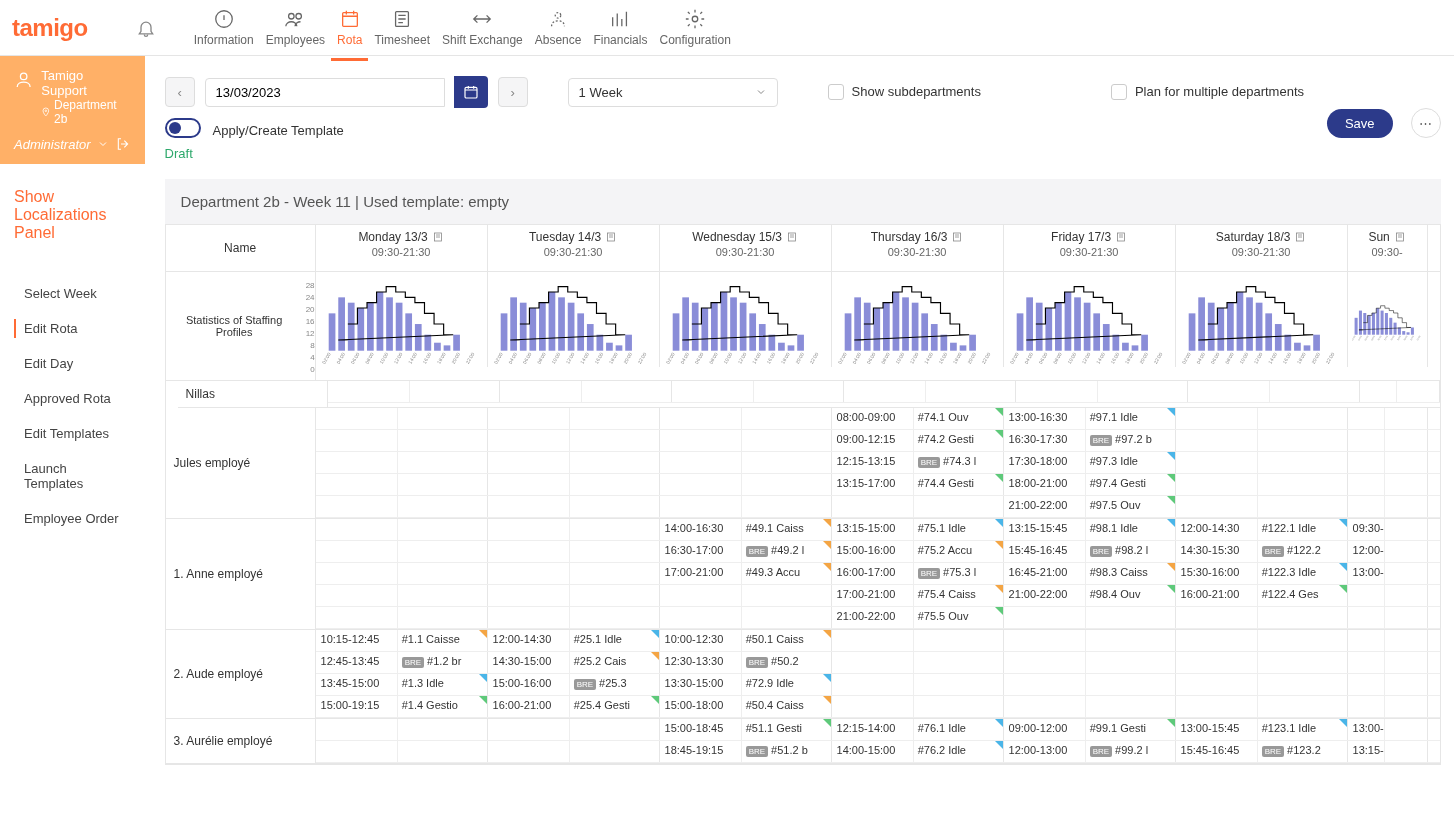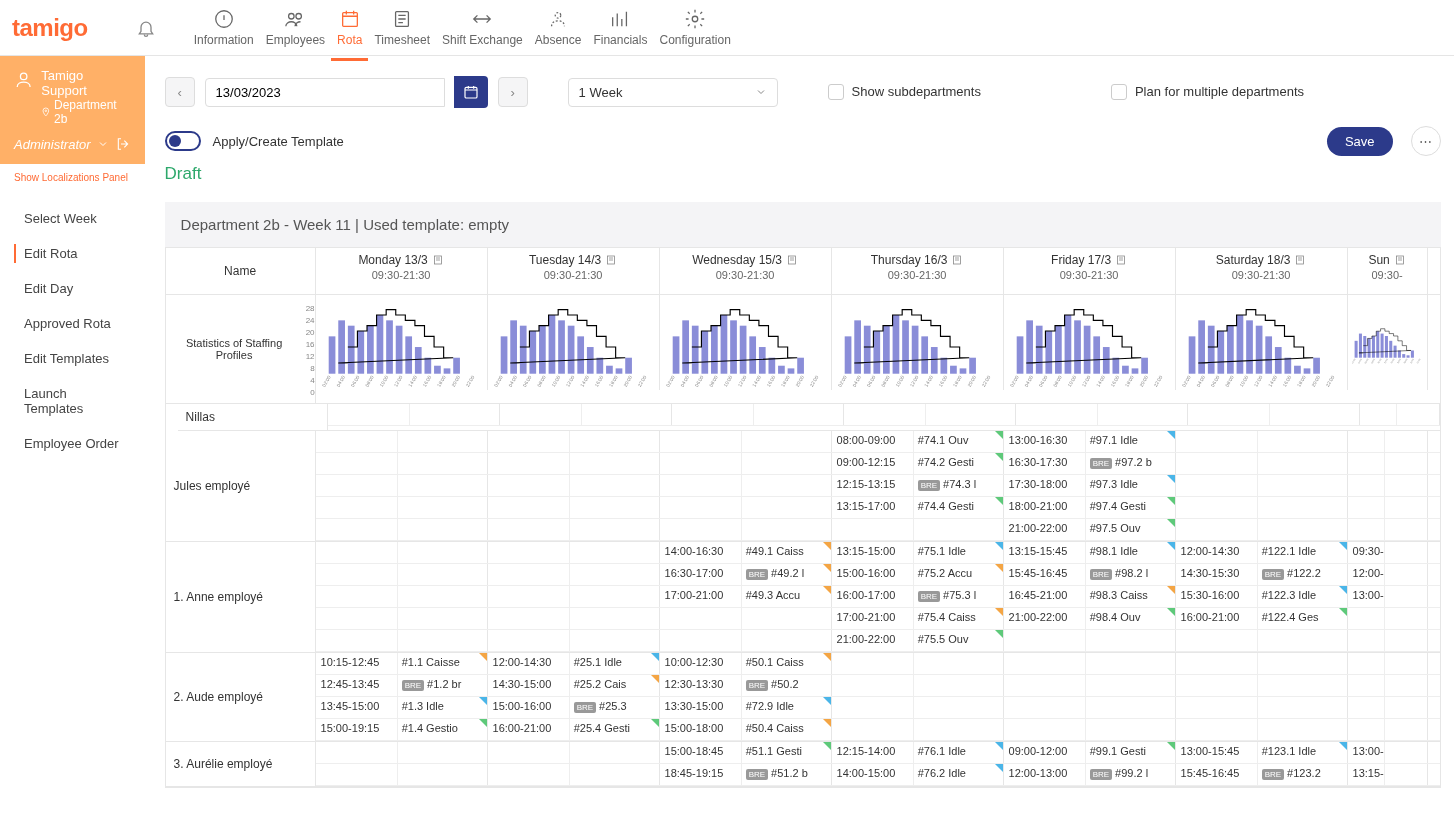--- a/index.html
+++ b/index.html
@@ -17,42 +17,42 @@
 
 
 .layout { display: flex; }
 .sidebar { width: 170px; background: #fff; }
 .user-card { background: #ffb067; color: #fff; padding: 12px 14px; }
 .user-row { display: flex; align-items: flex-start; gap: 8px; }
 .user-icon { width: 20px; height: 20px; margin-top: 2px; }
 .user-name { font-size: 13px; font-weight: 500; }
 .user-dept { font-size: 12px; display: flex; align-items: center; gap: 3px; }
 .role-row { display: flex; align-items: center; gap: 6px; margin-top: 10px; font-size: 13px; font-style: italic; }
-.loc-link { color: #ff6b35; font-size: 10px; padding: 8px 14px; display: block; cursor: pointer; }
+.loc-link { color: #ff6b35; font-size: 16px; padding: 24px 14px; display: block; cursor: pointer; }
 .side-nav { margin-top: 10px; }
 .side-item { padding: 10px 24px; font-size: 13px; color: #444; cursor: pointer; position: relative; }
 .side-item.active { font-weight: 400; }
 .side-item.active::before { content: ""; position: absolute; left: 14px; top: 8px; bottom: 8px; width: 2px; background: #ff6b35; }
 
 .main { flex: 1; padding: 20px; background: #fff; }
 
 
 .toolbar { display: flex; align-items: center; gap: 10px; }
 .nav-arrow { width: 30px; height: 30px; border: 1px solid #ddd; border-radius: 4px; background: #f5f5f6; display:flex;align-items:center;justify-content:center; cursor:pointer; color:#888;}
 .date-box { border: 1px solid #ddd; border-radius: 4px 0 0 4px; padding: 6px 10px; width: 240px; font-size: 13px; }
 .cal-btn { width: 34px; height: 32px; background: #2c3a8a; border-radius: 0 4px 4px 0; display:flex;align-items:center;justify-content:center; color:#fff; cursor:pointer; margin-left:-1px;}
 .select-box { border: 1px solid #ddd; border-radius:4px; padding: 6px 10px; width: 210px; display:flex; justify-content:space-between; align-items:center; margin-left: 30px; cursor:pointer; font-size:13px;}
 .chk { display:flex; align-items:flex-start; gap:8px; margin-left: 40px; font-size:13px;}
 .chk-box { width:16px;height:16px;border:1px solid #ccc;border-radius:3px; }
 .save-btn { margin-left:auto; background:#2c3a8a; color:#fff; padding: 7px 18px; border-radius: 18px; font-size:13px; cursor:pointer; }
 
-.row2 { display:flex; align-items:center; gap: 12px; margin-top: 18px; }
+.row2 { display:flex; align-items:flex-end; gap: 12px; }
 .toggle { width:36px; height:20px; border:2px solid #2c3a8a; border-radius: 12px; position:relative; cursor:pointer;}
 .toggle::after { content:""; width:12px;height:12px;background:#2c3a8a;border-radius:50%; position:absolute; left:2px; top:2px;}
-.draft { color: #2da86b; font-size:17px; margin-top: 8px; }
+.draft { color: #2da86b; font-size:13px; margin-top: 8px; }
 
 .title-bar { background:#f4f4f6; padding: 14px 16px; margin-top: 18px; font-size: 15px; color:#555; }
 
 
 .sched { border:1px solid #e6e6e6; overflow-x:auto; }
 .sched-row { display:flex; border-bottom:1px solid #e6e6e6; }
 .name-col { width: 150px; min-width:150px; border-right:1px solid #e6e6e6; padding: 6px 8px; display:flex; align-items:center; font-size:12px; }
 .name-col.header { justify-content:center; font-weight:500; height:46px;}
 .day-col { width: 172px; min-width:172px; border-right:1px solid #e6e6e6; }
 .day-head { text-align:center; padding: 4px 0; }

